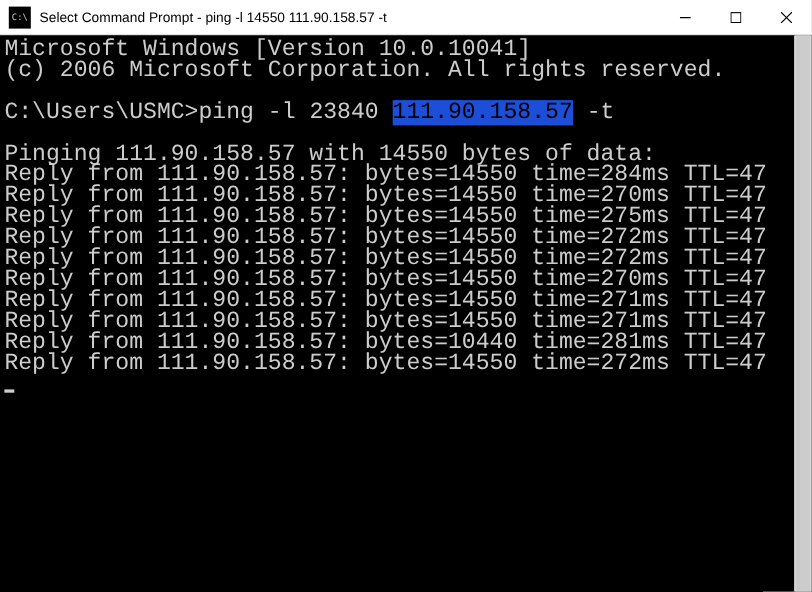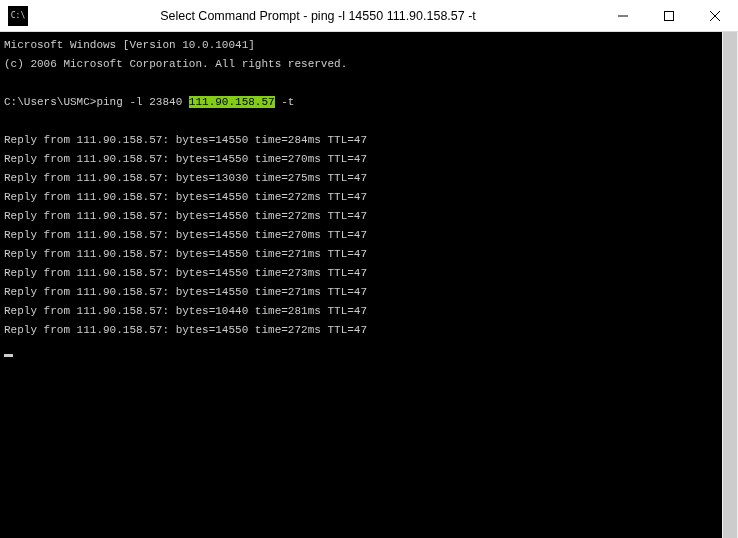--- a/index.html
+++ b/index.html
@@ -31,21 +31,20 @@
       font-size: 8px;
       font-family: Consolas, monospace;
       line-height: 1;
     }
     .titlebar-text {
       flex: 1;
       font-size: 12.5px;
       color: #000;
       padding-left: 2px;
       white-space: nowrap;
-      text-align: center;
     }
     .win-controls {
       display: flex;
       height: 100%;
     }
     .win-btn {
       width: 46px;
       height: 100%;
       display: flex;
       align-items: center;
@@ -53,21 +52,21 @@
       color: #000;
     }
     .win-btn svg { width: 10px; height: 10px; }
     .terminal {
       background: #000;
       color: #ccc;
       width: 100%;
       height: calc(100% - 32px);
       padding: 4px 0 0 4px;
       font-family: Consolas, "Courier New", monospace;
-      font-size: 11px;
+      font-size: 21px;
       line-height: 19px;
       position: relative;
       overflow: hidden;
     }
     .scrollbar-track {
       position: absolute;
       right: 0;
       top: 0;
       width: 16px;
       height: 100%;
@@ -76,21 +75,21 @@
     .scrollbar-thumb {
       position: absolute;
       left: 1px;
       top: 0;
       width: 14px;
       height: 100%;
       background: #ccc;
     }
     .line { white-space: pre; }
     .highlight {
-      background: #84cc16;
+      background: #1d4ed8;
       color: #000;
     }
     .cursor {
       display: inline-block;
       width: 9px;
       height: 3px;
       background: #ccc;
       vertical-align: bottom;
       margin-bottom: 2px;
     }
@@ -123,29 +122,29 @@
     </div>
   </div>
 </div>
 
 <div class="terminal">
   <div class="line">Microsoft Windows [Version 10.0.10041]</div>
   <div class="line">(c) 2006 Microsoft Corporation. All rights reserved.</div>
   <div class="blank"></div>
   <div class="line"><span>C:\Users\USMC&gt;</span><span>ping -l 23840 </span><span class="highlight">111.90.158.57</span><span> -t</span></div>
   <div class="blank"></div>
+  <div class="line">Pinging 111.90.158.57 with 14550 bytes of data:</div>
   <div id="replies">
       <div class="line">Reply from 111.90.158.57: bytes=14550 time=284ms TTL=47</div>
       <div class="line">Reply from 111.90.158.57: bytes=14550 time=270ms TTL=47</div>
-      <div class="line">Reply from 111.90.158.57: bytes=13030 time=275ms TTL=47</div>
+      <div class="line">Reply from 111.90.158.57: bytes=14550 time=275ms TTL=47</div>
       <div class="line">Reply from 111.90.158.57: bytes=14550 time=272ms TTL=47</div>
       <div class="line">Reply from 111.90.158.57: bytes=14550 time=272ms TTL=47</div>
       <div class="line">Reply from 111.90.158.57: bytes=14550 time=270ms TTL=47</div>
       <div class="line">Reply from 111.90.158.57: bytes=14550 time=271ms TTL=47</div>
-      <div class="line">Reply from 111.90.158.57: bytes=14550 time=273ms TTL=47</div>
       <div class="line">Reply from 111.90.158.57: bytes=14550 time=271ms TTL=47</div>
       <div class="line">Reply from 111.90.158.57: bytes=10440 time=281ms TTL=47</div>
       <div class="line">Reply from 111.90.158.57: bytes=14550 time=272ms TTL=47</div>
     </div>
   <div class="line"><span class="cursor"></span></div>
   <div class="scrollbar-track">
     <div class="scrollbar-thumb"></div>
   </div>
 </div>
 

